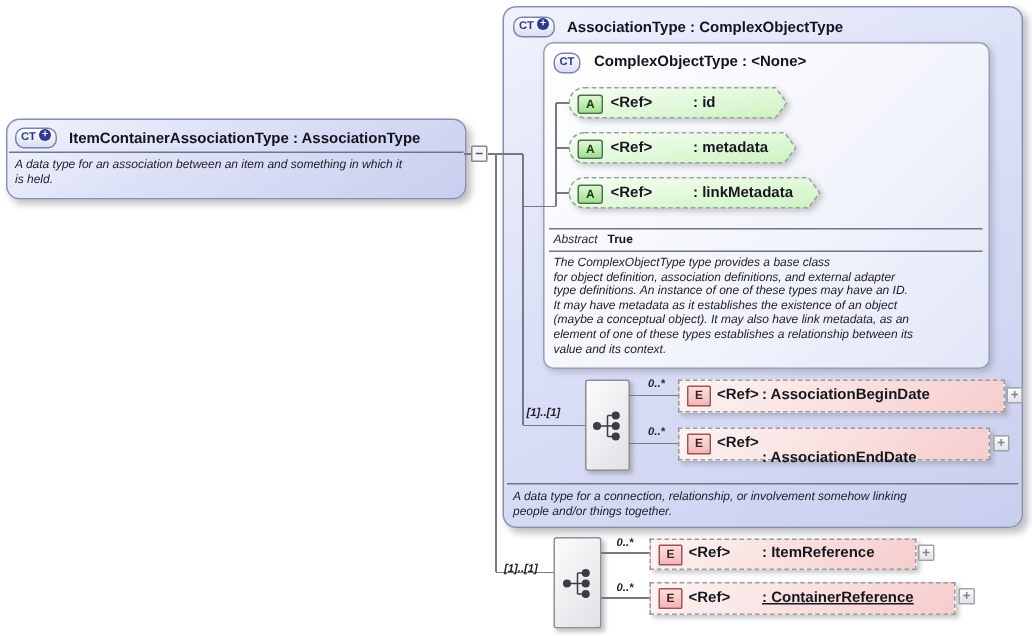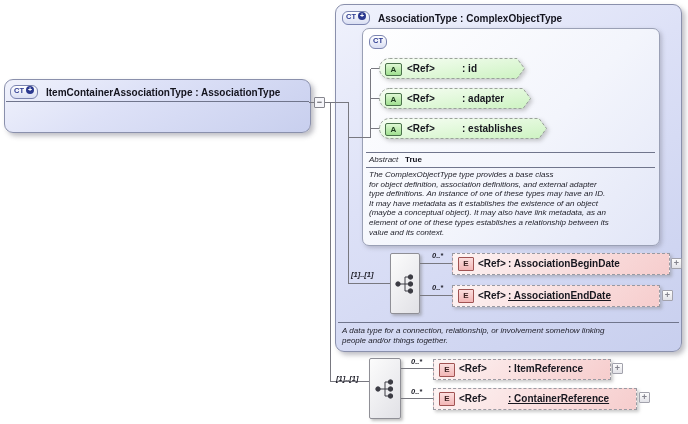--- a/index.html
+++ b/index.html
@@ -64,37 +64,40 @@
 
 <div id="canvas">
 
   <div class="typebox lav" style="left:4px;top:79px;width:305px;height:52px;">
     <span class="ct" style="left:5px;top:5px;">
       <span>CT</span>
       <span class="plus">+</span>
     </span>
     <span class="hdr" style="left:41px;top:7px;text-align:right;">ItemContainerAssociationType : AssociationType</span>
     <div class="sep" style="left:1px;right:1px;top:21px;"></div>
+    <div class="desc" style="left:5px;top:25px;right:4px;">A data type for an association between an item and something in which it
+is held.</div>
   </div>
 
   <div class="typebox lav" style="left:335px;top:4px;width:345px;height:346px;">
     <span class="ct" style="left:6px;top:6px;">
       <span>CT</span>
       <span class="plus">+</span>
     </span>
     <span class="hdr" style="left:42px;top:8px;">AssociationType : ComplexObjectType</span>
     <div class="sep" style="left:2px;right:2px;top:317px;"></div>
     <div class="desc" style="left:6px;top:321px;right:5px;">A data type for a connection, relationship, or involvement somehow linking
 people and/or things together.</div>
   </div>
 
   <div class="typebox inner" style="left:362px;top:28px;width:296px;height:216px;">
     <span class="ct" style="left:6px;top:6px;">
       <span>CT</span>
     </span>
+    <span class="hdr" style="left:33px;top:7px;">ComplexObjectType : &lt;None&gt;</span>
     <div class="sep" style="left:3px;right:4px;top:123px;"></div>
     <span class="abst" style="left:6px;top:126px;">Abstract</span>
     <span class="abstv" style="left:42px;top:126px;">True</span>
     <div class="sep" style="left:3px;right:4px;top:138px;"></div>
     <div class="desc" style="left:6px;top:141px;right:5px;">The ComplexObjectType type provides a base class
 for object definition, association definitions, and external adapter
 type definitions. An instance of one of these types may have an ID.
 It may have metadata as it establishes the existence of an object
 (maybe a conceptual object). It may also have link metadata, as an
 element of one of these types establishes a relationship between its
@@ -142,34 +145,34 @@
     <defs>
         <linearGradient id="gA1" x1="0" y1="0" x2="1" y2="1">
       <stop offset="0" stop-color="#f8fef5"></stop>
           <stop offset="1" stop-color="#cdf3c2"></stop>
         </linearGradient>
       </defs>
     <path d="M10.5 0.5 H144 L151.5 10.5 L144 20.5 H10.5 A10 10 0 0 1 10.5 0.5 Z" fill="url(#gA1)" stroke="#9aa39a" stroke-dasharray="3,2"></path>
   </svg>
   <span class="aicon" style="left:385px;top:93px;">A</span>
   <span class="rowtxt" style="left:407px;top:93px;">&lt;Ref&gt;</span>
-  <span class="rowtxt" style="left:462px;top:93px;">: adapter</span>
+  <span class="rowtxt" style="left:462px;top:93px;">: metadata</span>
 
   <svg class="abox" style="left:379px;top:118px;" width="169" height="22">
     <defs>
         <linearGradient id="gA2" x1="0" y1="0" x2="1" y2="1">
       <stop offset="0" stop-color="#f8fef5"></stop>
           <stop offset="1" stop-color="#cdf3c2"></stop>
         </linearGradient>
       </defs>
     <path d="M10.5 0.5 H160 L167.5 10.5 L160 20.5 H10.5 A10 10 0 0 1 10.5 0.5 Z" fill="url(#gA2)" stroke="#9aa39a" stroke-dasharray="3,2"></path>
   </svg>
   <span class="aicon" style="left:385px;top:123px;">A</span>
   <span class="rowtxt" style="left:407px;top:123px;">&lt;Ref&gt;</span>
-  <span class="rowtxt" style="left:462px;top:123px;">: establishes</span>
+  <span class="rowtxt" style="left:462px;top:123px;">: linkMetadata</span>
 
   <span class="card" style="left:351px;top:270px;">[1]..[1]</span>
   <div class="seq" style="left:390px;top:253px;width:28px;height:59px;">
     <svg width="22" height="22" viewBox="0 0 22 22">
       <g stroke="#3c3c44" fill="#3c3c44" stroke-width="1">
         <circle cx="4" cy="11" r="2.2"></circle>
         <path d="M4 11 H11 M11 4 V18 M11 4 H15 M11 11 H15 M11 18 H15" fill="none"></path>
         <circle cx="16.5" cy="4" r="2.2"></circle>
           <circle cx="16.5" cy="11" r="2.2"></circle>
           <circle cx="16.5" cy="18" r="2.2"></circle>
@@ -184,21 +187,21 @@
     <span class="rowtxt" style="left:55px;top:4px;">: AssociationBeginDate</span>
   </div>
   <div class="pm" style="left:671px;top:258px;">
     <span>+</span>
   </div>
 
   <span class="card" style="left:432px;top:283px;">0..*</span>
   <div class="erow" style="left:452px;top:285px;width:206px;height:20px;">
     <span class="eicon" style="left:5px;top:3px;">E</span>
     <span class="rowtxt" style="left:25px;top:4px;">&lt;Ref&gt;</span>
-    <span class="rowtxt" style="left:55px;top:4px;text-decoration:underline;">: AssociationEndDate</span>
+    <span class="rowtxt" style="left:55px;top:14px;">: AssociationEndDate</span>
   </div>
   <div class="pm" style="left:662px;top:290px;">
     <span>+</span>
   </div>
 
   <span class="card" style="left:336px;top:374px;">[1]..[1]</span>
   <div class="seq" style="left:369px;top:358px;width:30px;height:59px;">
     <svg width="22" height="22" viewBox="0 0 22 22">
       <g stroke="#3c3c44" fill="#3c3c44" stroke-width="1">
         <circle cx="4" cy="11" r="2.2"></circle>

